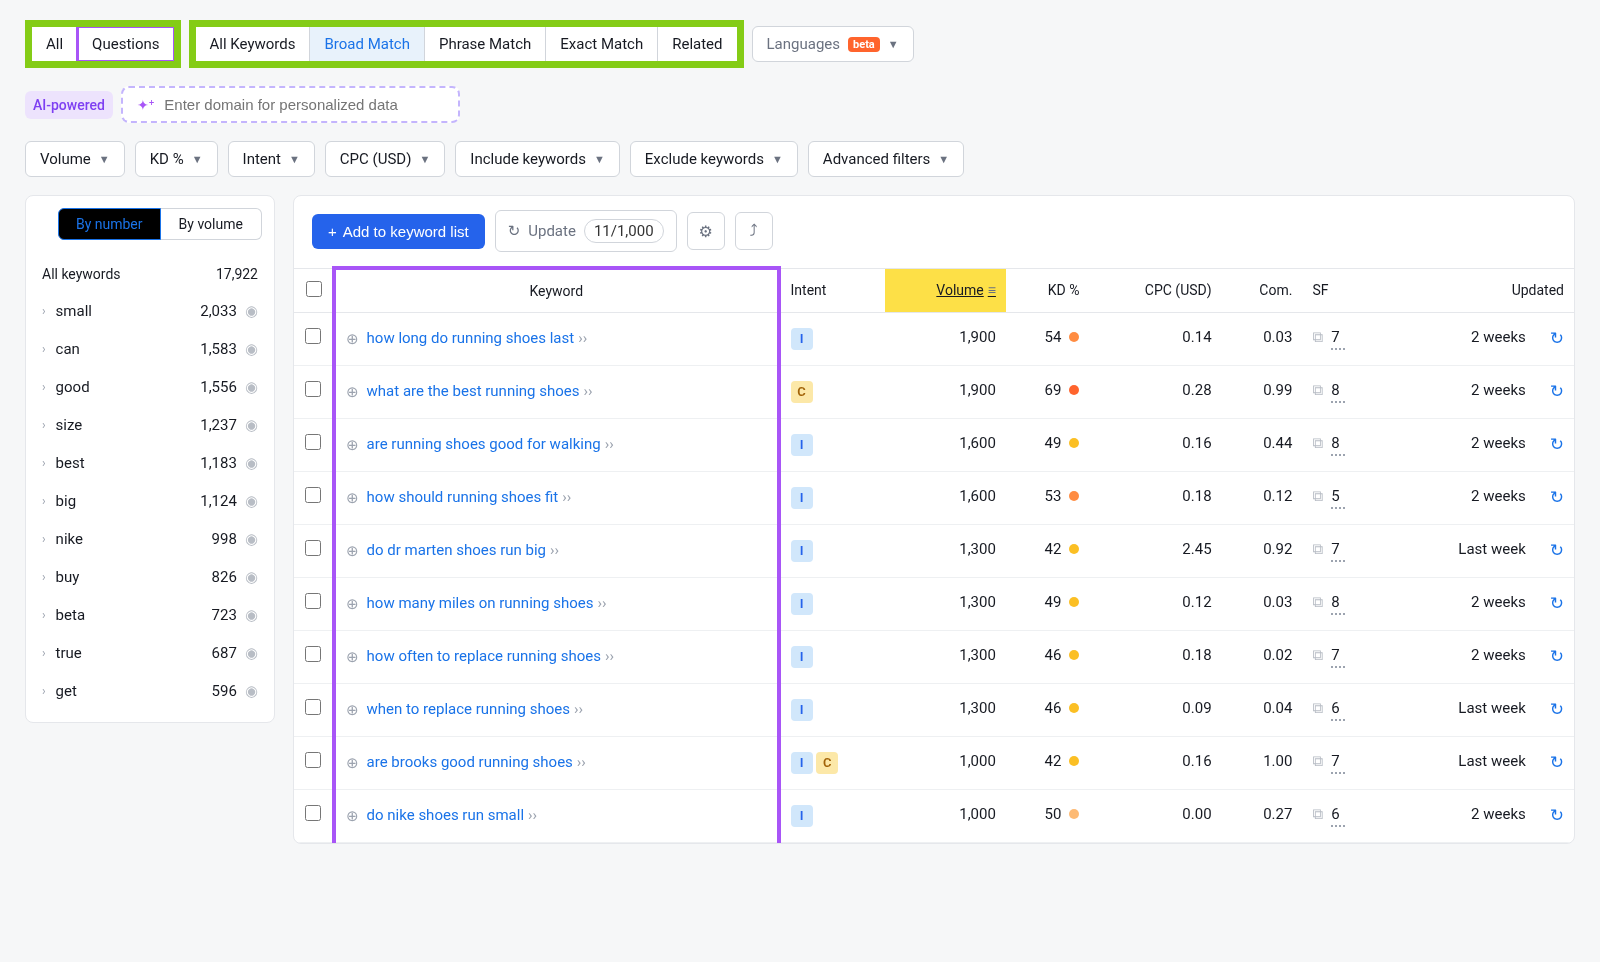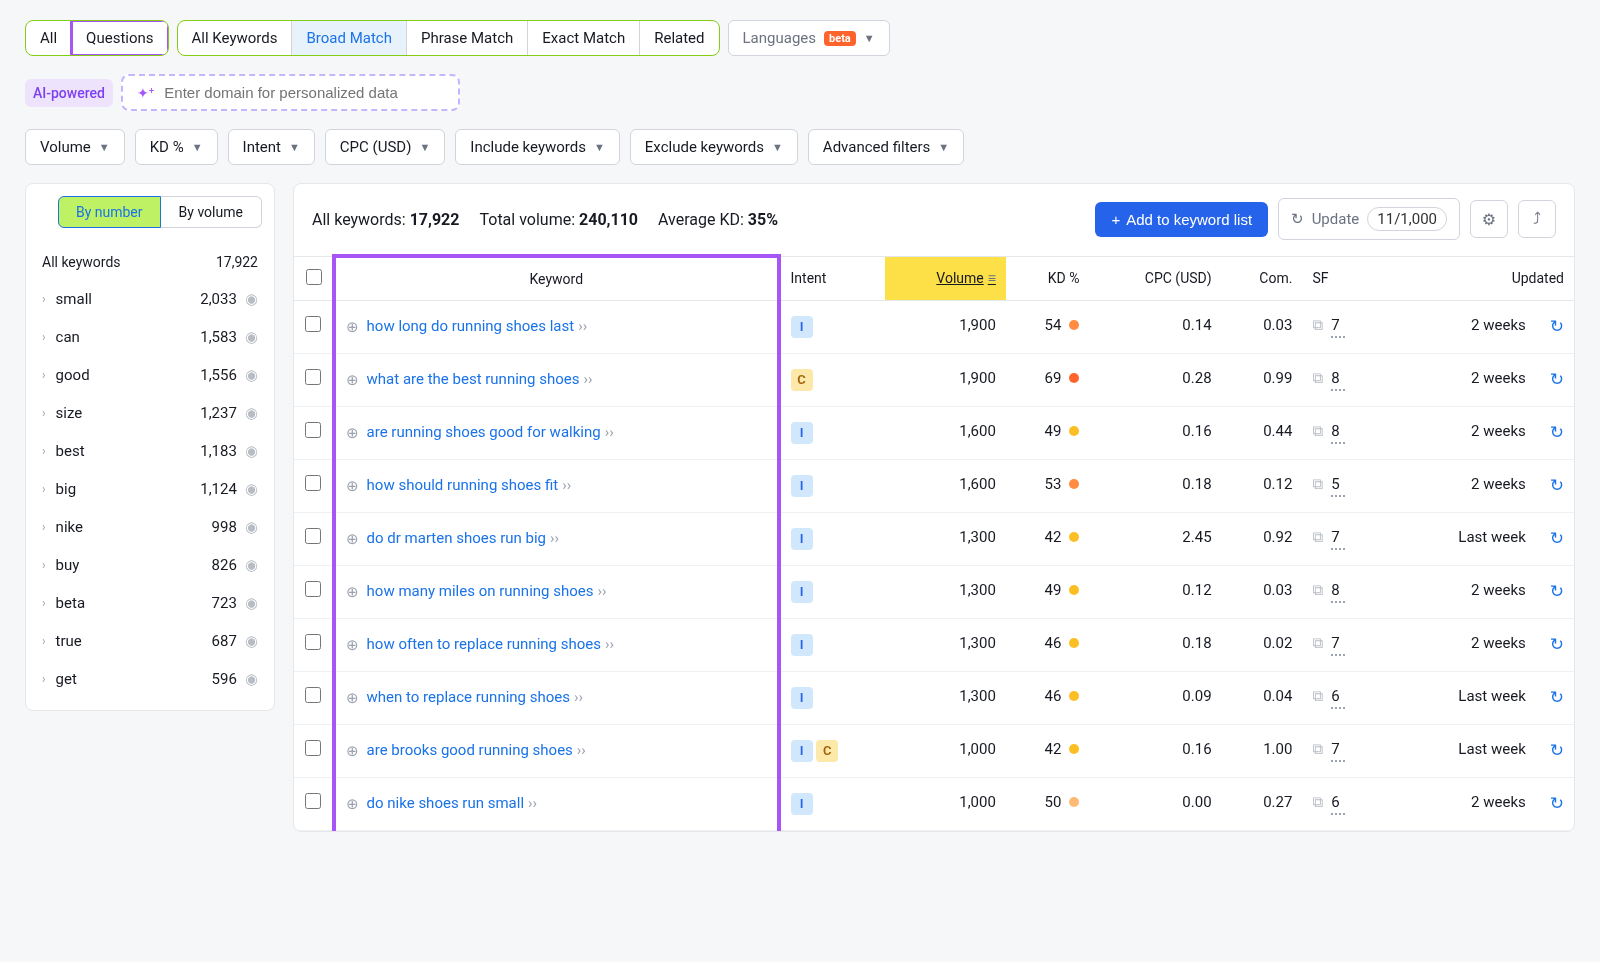--- a/index.html
+++ b/index.html
@@ -1,20 +1,20 @@
 <!DOCTYPE html>
 <html><head>
 <meta charset="utf-8">
 <style>
 * { box-sizing: border-box; margin: 0; padding: 0; }
 body { font-family: -apple-system, BlinkMacSystemFont, 'Segoe UI', Roboto, sans-serif; font-size: 14px; color: #171a22; background: #f6f7f8; padding: 20px 25px; }
 
 
 .top-tabs { display: flex; gap: 8px; margin-bottom: 18px; align-items: center; }
-.tab-group { display: flex; border: 1px solid #84cc16; border-radius: 8px; overflow: hidden; background: #fff; }
+.tab-group { display: flex; border: 7px solid #84cc16; border-radius: 0; overflow: hidden; background: #fff; }
 .tab-group .tab { padding: 8px 14px; border-right: 1px solid #d1d5db; cursor: pointer; font-size: 15px; }
 .tab-group .tab:last-child { border-right: none; }
 .tab-group .tab.hl { outline: 3px solid #a855f7; outline-offset: -1px; position: relative; z-index: 2; }
 .tab-group .tab.active { background: #e8f2fb; color: #1a73e8; }
 .tab-solo { border: 1px solid #d1d5db; border-radius: 6px; padding: 8px 14px; background: #fff; cursor: pointer; font-size: 15px; color: #6b7280; display: flex; align-items: center; gap: 8px; }
 .beta { background: #ff642d; color: #fff; font-size: 11px; padding: 1px 5px; border-radius: 4px; font-weight: 700; }
 
 
 .ai-row { display: flex; gap: 8px; align-items: center; margin-bottom: 18px; }
 .ai-badge { background: #ede3fd; color: #7e3ff2; padding: 6px 8px; border-radius: 6px; font-size: 14px; font-weight: 500; }
@@ -27,21 +27,21 @@
 .filter { border: 1px solid #d1d5db; background: #fff; border-radius: 6px; padding: 8px 14px; font-size: 15px; cursor: pointer; display: flex; align-items: center; gap: 8px; }
 .chev { font-size: 11px; color: #6b7280; }
 
 
 .main { display: flex; gap: 18px; align-items: flex-start; }
 .sidebar { width: 250px; background: #fff; border: 1px solid #e5e7eb; border-radius: 8px; padding: 12px; flex-shrink: 0; }
 .sb-toggle { display: flex; margin-bottom: 16px; }
 .sb-toggle .sbt { flex: 1; padding: 7px 10px; border: 1px solid #d1d5db; font-size: 14px; cursor: pointer; text-align: center; }
 .sb-toggle .sbt:first-child { border-radius: 6px 0 0 6px; }
 .sb-toggle .sbt:last-child { border-radius: 0 6px 6px 0; border-left: none; }
-.sb-toggle .sbt.active { background: #bef264; color: #1a73e8; border-color: #1a73e8; margin-left: 20px; }
+.sb-toggle .sbt.active { background: #000000; color: #1a73e8; border-color: #1a73e8; margin-left: 20px; }
 .sb-head { display: flex; justify-content: space-between; padding: 10px 4px; font-size: 14px; }
 .sb-item { display: flex; align-items: center; justify-content: space-between; padding: 10px 4px; font-size: 15px; cursor: pointer; }
 .sb-item-left { display: flex; align-items: center; gap: 10px; }
 .sb-item-right { display: flex; align-items: center; gap: 8px; }
 .sb-chev { color: #9ca3af; font-size: 12px; }
 .eye { color: #b8bdc5; }
 
 .content { flex: 1; background: #fff; border: 1px solid #e5e7eb; border-radius: 8px; overflow: hidden; }
 
 
@@ -262,25 +262,20 @@
           <div class="sb-item-right">
             <span>596</span>
             <span class="eye">◉</span>
           </div>
         </div>
       </div>
   </div>
 
   <div class="content">
     <div class="summary">
-      <div class="summary-left">
-        <span><span>All keywords:</span> <b>17,922</b></span>
-        <span><span>Total volume:</span> <b>240,110</b></span>
-        <span><span>Average KD:</span> <b>35%</b></span>
-      </div>
       <div class="summary-right">
         <button class="btn-primary">
           <span>+</span>
           <span>Add to keyword list</span>
         </button>
         <div class="btn-update">
           <span>↻</span>
           <span>Update</span>
           <span class="pill">11/1,000</span>
         </div>

